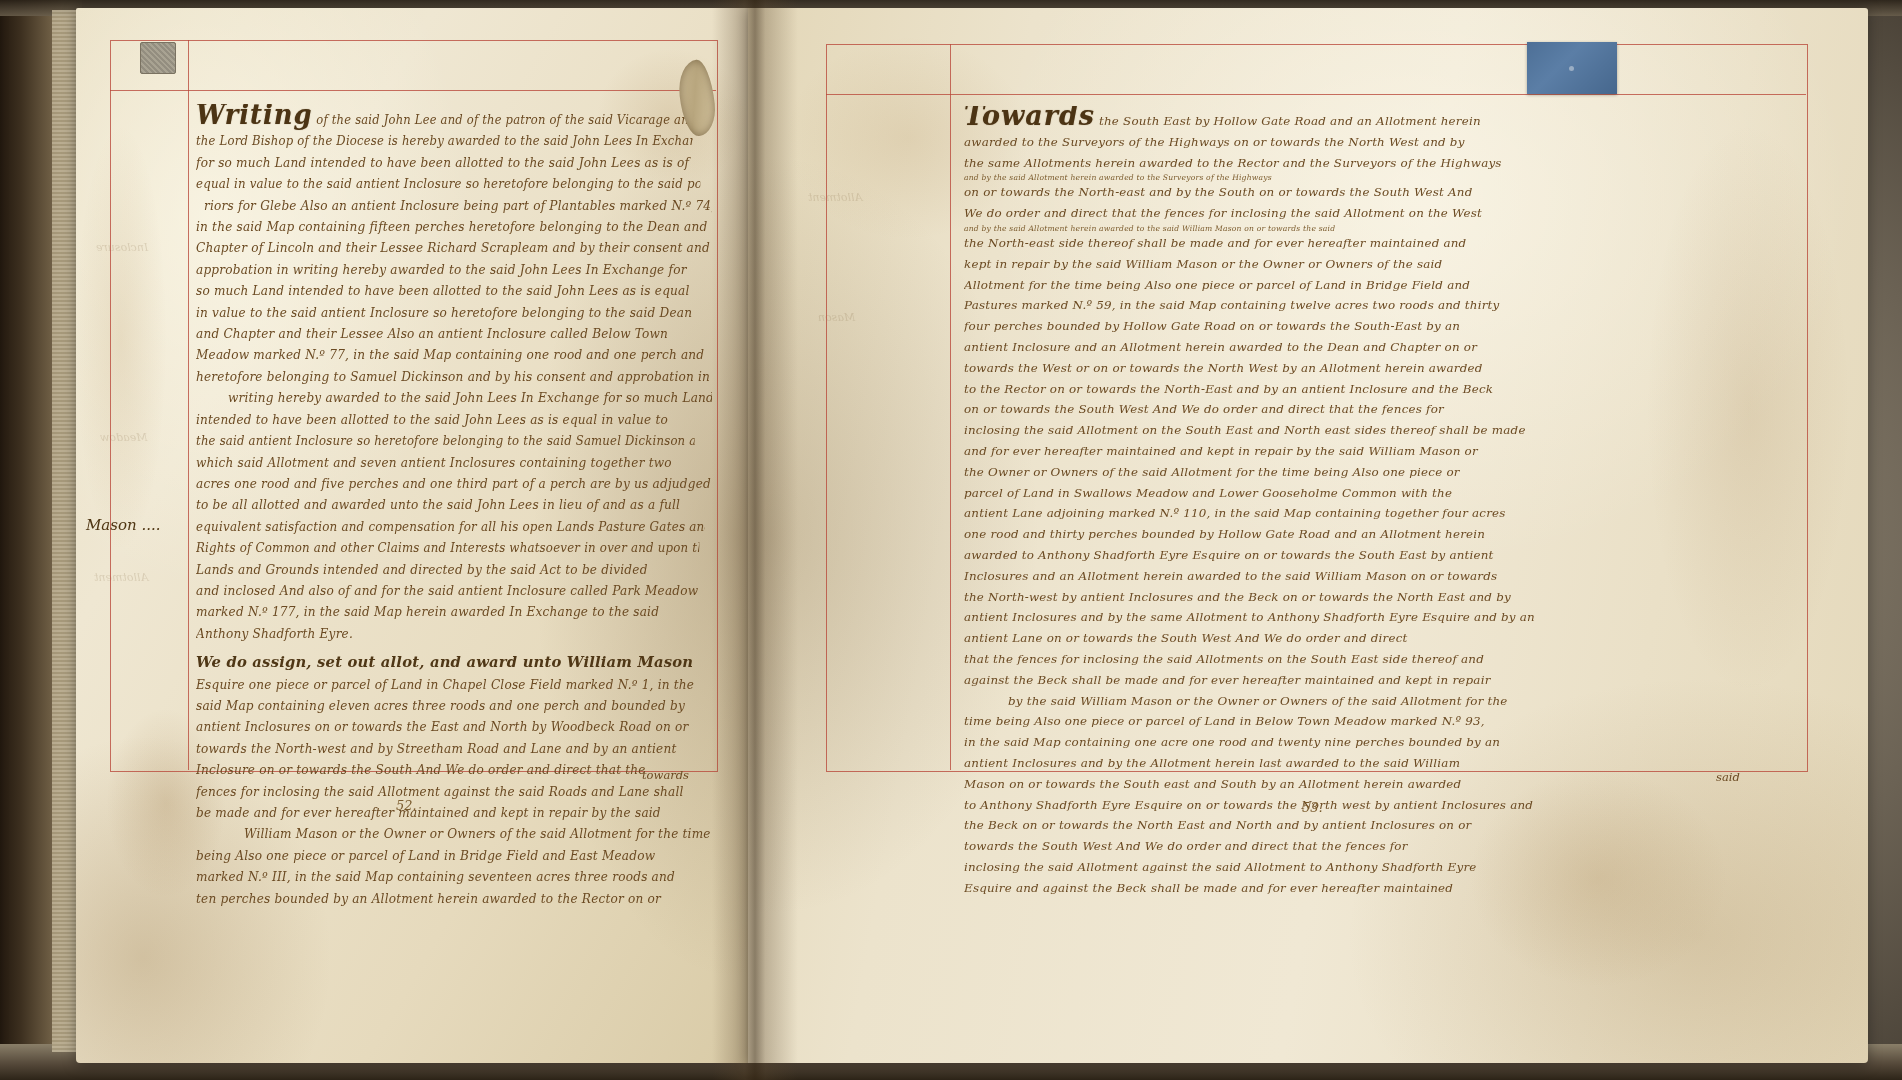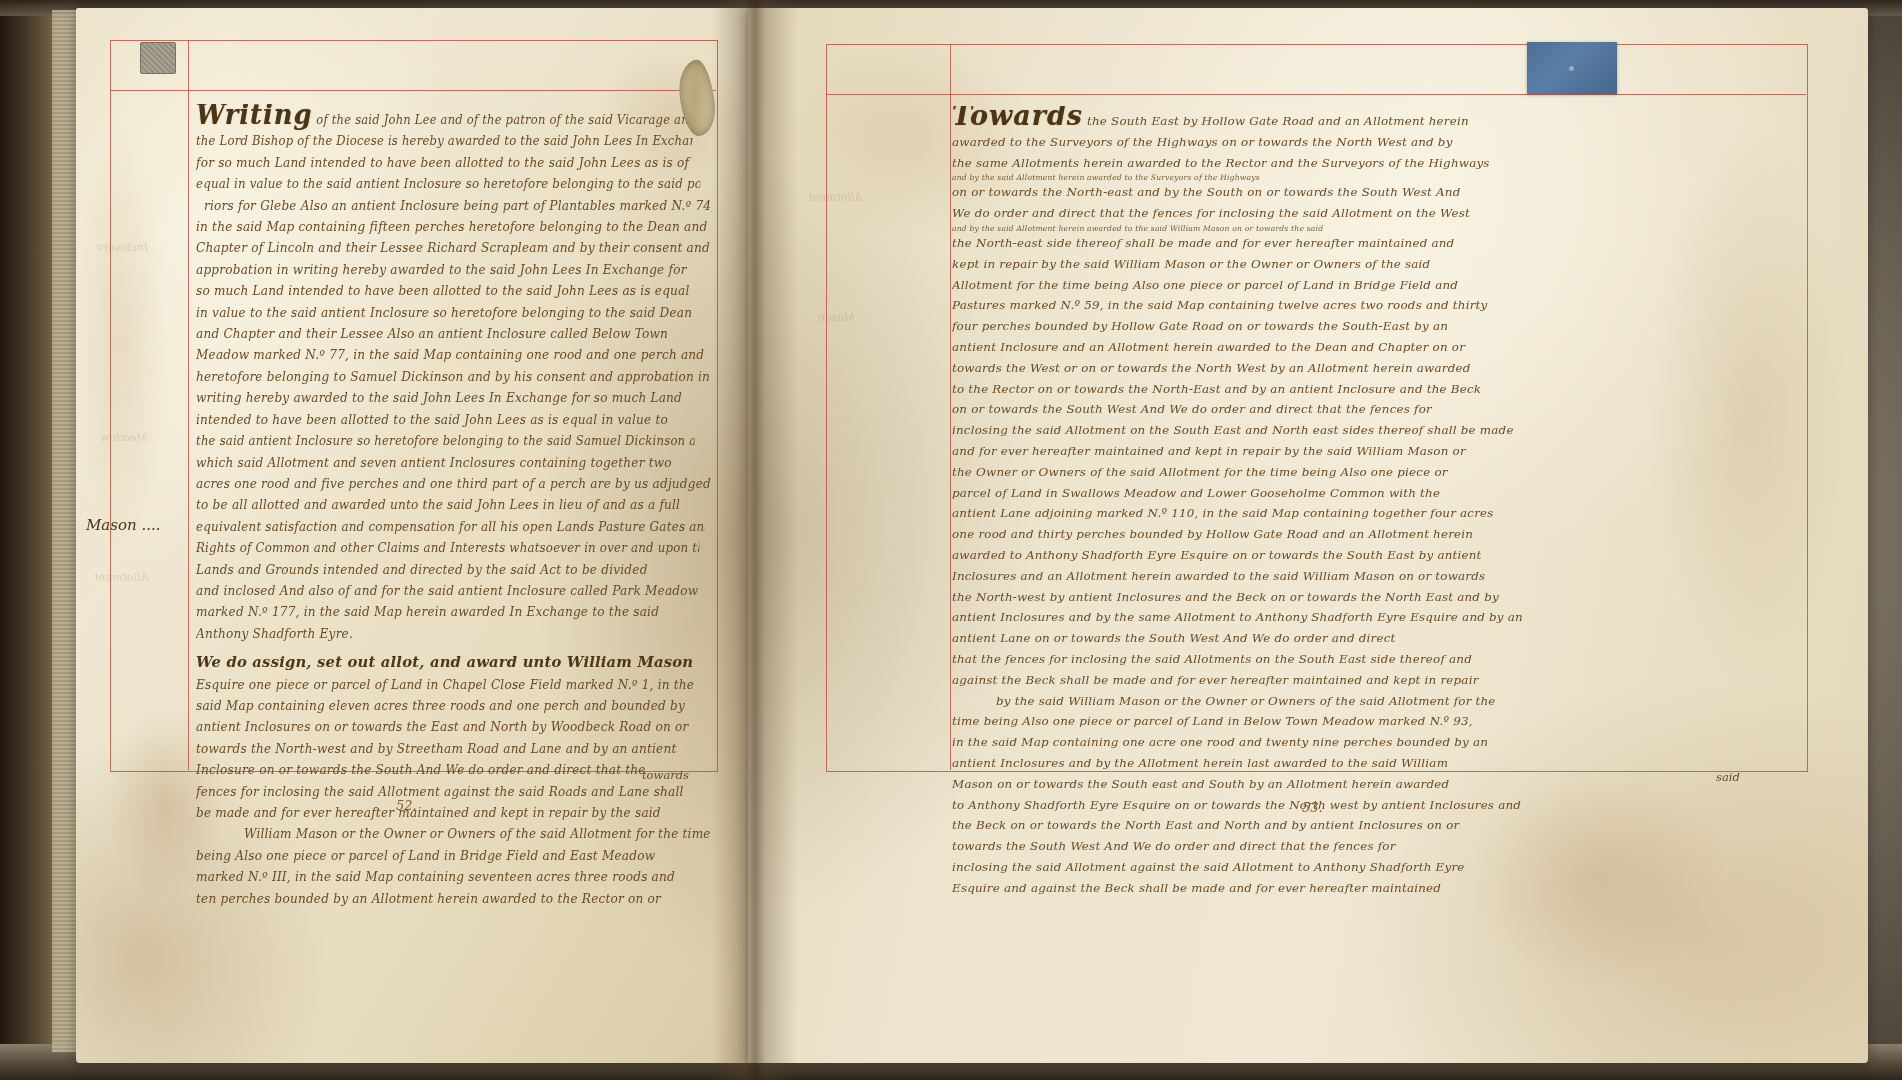--- a/index.html
+++ b/index.html
@@ -285,21 +285,21 @@
       <span class="ln" style="transform: scaleX(0.977273);">equal in value to the said antient Inclosure so heretofore belonging to the said por-</span>
       <span class="ln" style="transform: scaleX(1); margin-left: 8px;">riors for Glebe Also an antient Inclosure being part of Plantables marked N.º 74,</span>
       <span class="ln" style="transform: scaleX(1);">in the said Map containing fifteen perches heretofore belonging to the Dean and</span>
       <span class="ln" style="transform: scaleX(1);">Chapter of Lincoln and their Lessee Richard Scrapleam and by their consent and</span>
       <span class="ln" style="transform: scaleX(1);">approbation in writing hereby awarded to the said John Lees In Exchange for</span>
       <span class="ln" style="transform: scaleX(1);">so much Land intended to have been allotted to the said John Lees as is equal</span>
       <span class="ln" style="transform: scaleX(1);">in value to the said antient Inclosure so heretofore belonging to the said Dean</span>
       <span class="ln" style="transform: scaleX(1);">and Chapter and their Lessee Also an antient Inclosure called Below Town</span>
       <span class="ln" style="transform: scaleX(1);">Meadow marked N.º 77, in the said Map containing one rood and one perch and</span>
       <span class="ln" style="transform: scaleX(1);">heretofore belonging to Samuel Dickinson and by his consent and approbation in</span>
-      <span class="ln" style="transform: scaleX(1);">writing hereby awarded to the said John Lees In Exchange for so much Land</span>
+      <span class="ln" style="transform: scaleX(1); margin-left: 32px;">writing hereby awarded to the said John Lees In Exchange for so much Land</span>
       <span class="ln" style="transform: scaleX(1);">intended to have been allotted to the said John Lees as is equal in value to</span>
       <span class="ln" style="transform: scaleX(0.966292);">the said antient Inclosure so heretofore belonging to the said Samuel Dickinson and</span>
       <span class="ln" style="transform: scaleX(1);">which said Allotment and seven antient Inclosures containing together two</span>
       <span class="ln" style="transform: scaleX(1);">acres one rood and five perches and one third part of a perch are by us adjudged</span>
       <span class="ln" style="transform: scaleX(1);">to be all allotted and awarded unto the said John Lees in lieu of and as a full</span>
       <span class="ln" style="transform: scaleX(0.986616);">equivalent satisfaction and compensation for all his open Lands Pasture Gates and</span>
       <span class="ln" style="transform: scaleX(0.975425);">Rights of Common and other Claims and Interests whatsoever in over and upon the</span>
       <span class="ln" style="transform: scaleX(1);">Lands and Grounds intended and directed by the said Act to be divided</span>
       <span class="ln" style="transform: scaleX(1);">and inclosed And also of and for the said antient Inclosure called Park Meadow</span>
       <span class="ln" style="transform: scaleX(1);">marked N.º 177, in the said Map herein awarded In Exchange to the said</span>
@@ -333,21 +333,21 @@
 
     <div class="ghost" style="left:60px;top:180px;">Allotment</div>
     <div class="ghost" style="left:70px;top:300px;">Mason</div>
 
     <div class="frame" style="left:78px; top:36px; width:980px; height:726px;"></div>
     <div class="frame inner" style="left:202px; top:36px; width:0; height:726px; border-left-width:1.1px; border-top:none; border-right:none; border-bottom:none;"></div>
     <div class="frame inner" style="left:78px; top:86px; width:980px; height:0; border-top-width:1.1px; border-left:none; border-right:none; border-bottom:none;"></div>
 
     <div class="bluelabel" style="left:779px; top:34px;"></div>
 
-    <div class="textblock r-right" style="left:204px; top:98px; width:840px;">
+    <div class="textblock r-right" style="left:216px; top:98px; width:840px;">
       <span class="ln" style="transform: scaleX(1);">
         <span class="bigcap">Towards</span>
         <span>the South East by Hollow Gate Road and an Allotment herein</span>
       </span>
       <span class="ln" style="transform: scaleX(1);">awarded to the Surveyors of the Highways on or towards the North West and by</span>
       <span class="ln" style="transform: scaleX(1);">the same Allotments herein awarded to the Rector and the Surveyors of the Highways</span>
       <span class="tiny">and by the said Allotment herein awarded to the Surveyors of the Highways</span>
       <span class="ln" style="transform: scaleX(1);">on or towards the North-east and by the South on or towards the South West And</span>
       <span class="ln" style="transform: scaleX(1);">We do order and direct that the fences for inclosing the said Allotment on the West</span>
       <span class="tiny">and by the said Allotment herein awarded to the said William Mason on or towards the said</span>

